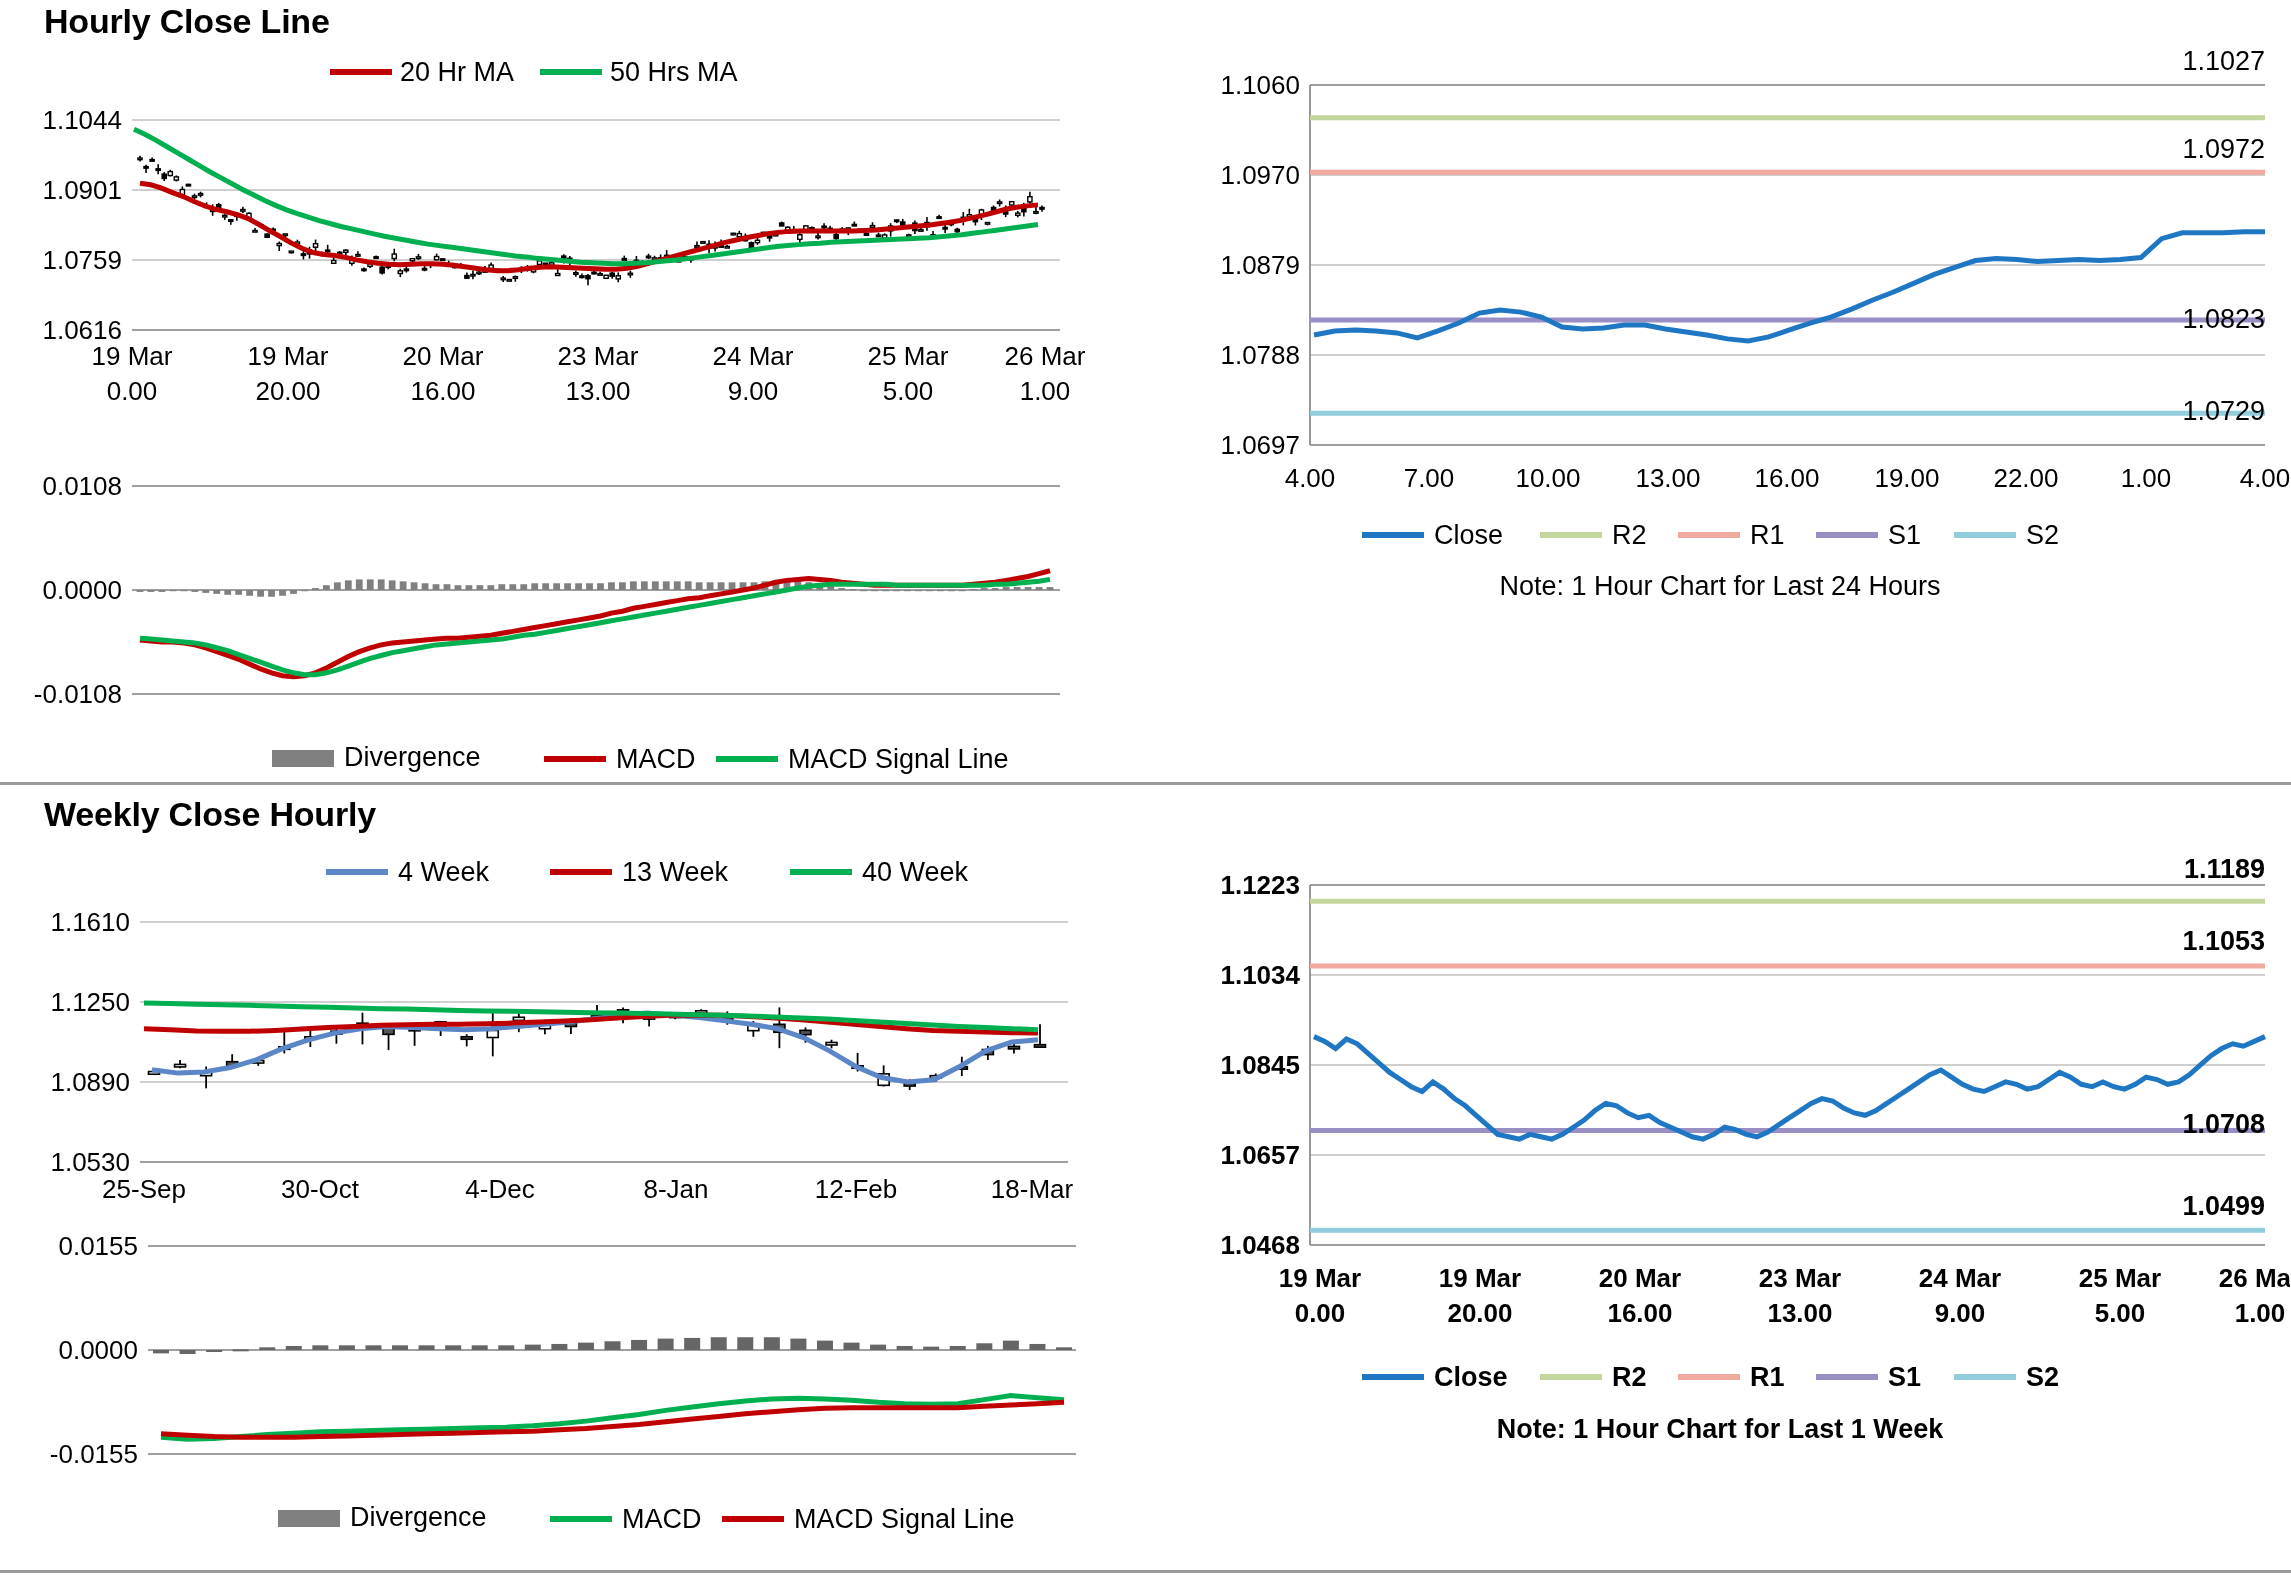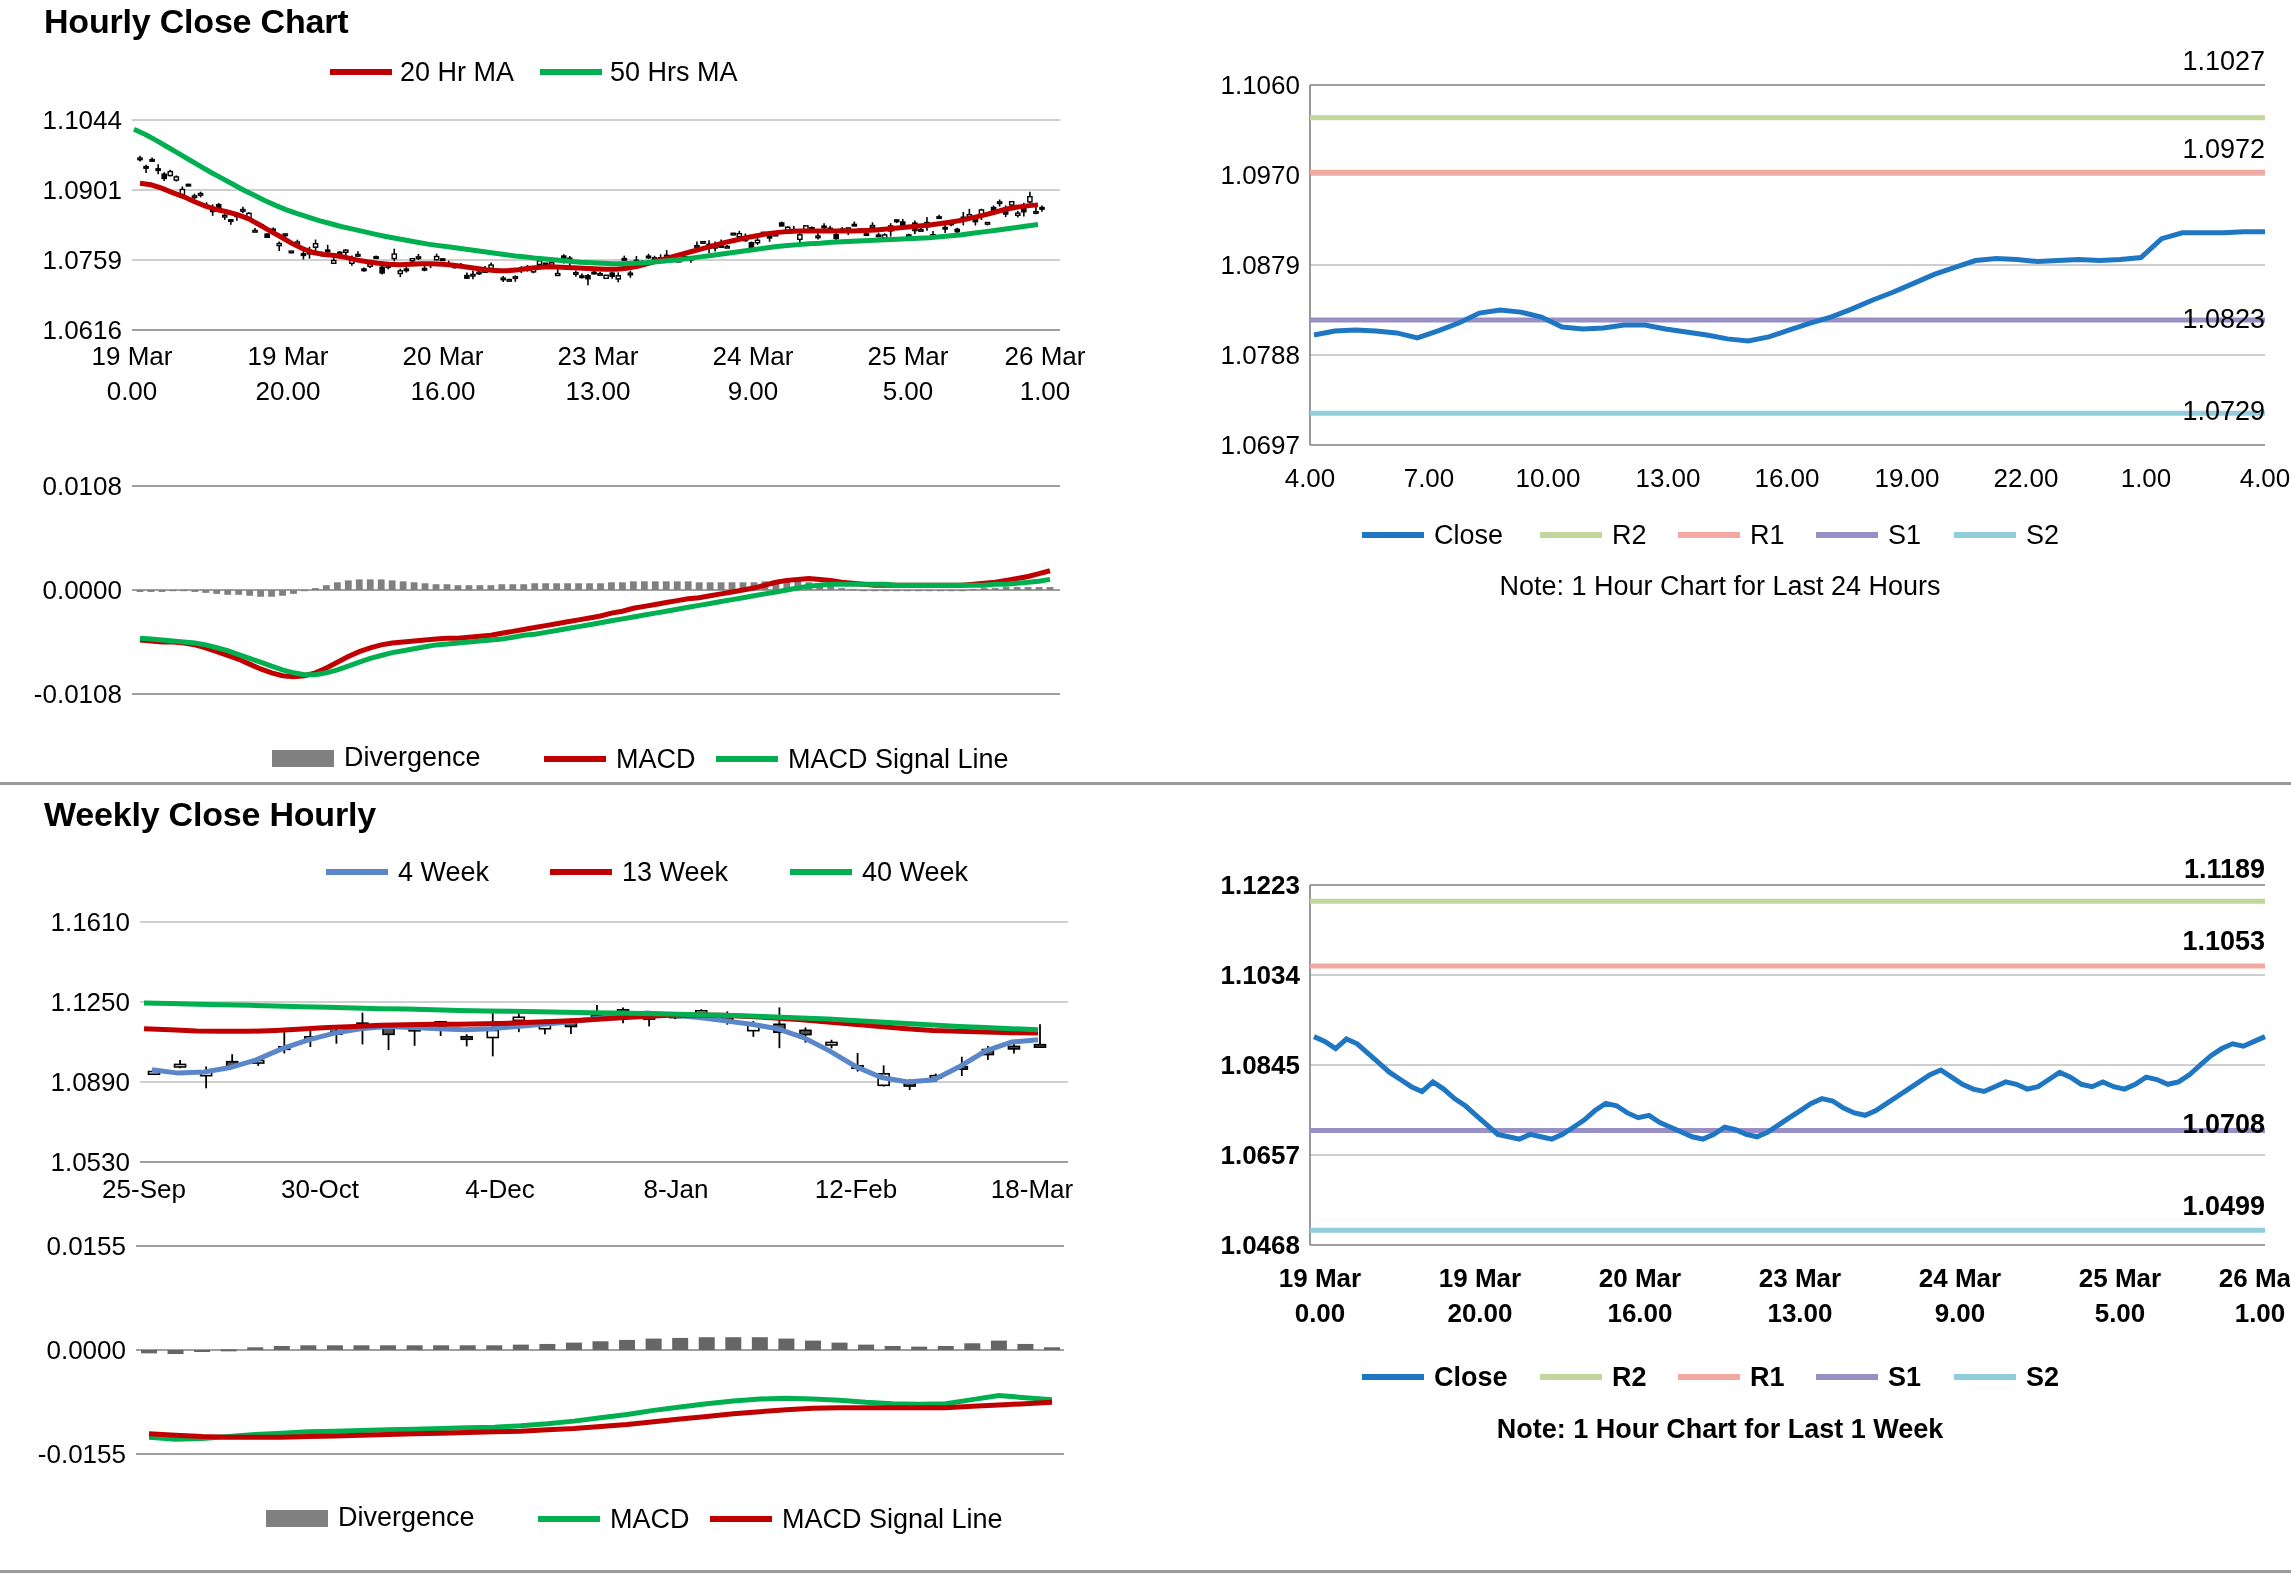--- a/index.html
+++ b/index.html
@@ -28,21 +28,21 @@
   .axis-label { font-size: 26px; font-family: "Liberation Sans", sans-serif; fill:#000; }
   .legend-text { font-size: 27px; font-family: "Liberation Sans", sans-serif; fill:#000; }
   .note-text { font-size: 27px; font-family: "Liberation Sans", sans-serif; fill:#000; }
   .lvl-text { font-size: 27px; font-family: "Liberation Sans", sans-serif; fill:#000; }
   .gridline { stroke:#bfbfbf; stroke-width:1.4; }
   .axisline { stroke:#7f7f7f; stroke-width:1.6; }
 </style>
 </head>
 <body>
 
-<div class="panel section-title" style="left:44px; top:2px;">Hourly Close Chart</div>
+<div class="panel section-title" style="left:44px; top:2px;">Hourly Close Line</div>
 
 <div class="panel" style="left:0px; top:50px;">
 <svg width="1090" height="410" viewBox="0 0 1090 410">
 
   <g>
     <line x1="330" y1="22" x2="392" y2="22" stroke="#c00000" stroke-width="6"></line>
     <text class="legend-text" x="400" y="31">20 Hr MA</text>
     <line x1="540" y1="22" x2="602" y2="22" stroke="#00b050" stroke-width="6"></line>
     <text class="legend-text" x="610" y="31">50 Hrs MA</text>
   </g>
@@ -673,21 +673,21 @@
     <text class="axis-label" x="136" y="348" text-anchor="middle">25-Sep</text>
     <text class="axis-label" x="312" y="348" text-anchor="middle">30-Oct</text>
     <text class="axis-label" x="492" y="348" text-anchor="middle">4-Dec</text>
     <text class="axis-label" x="668" y="348" text-anchor="middle">8-Jan</text>
     <text class="axis-label" x="848" y="348" text-anchor="middle">12-Feb</text>
     <text class="axis-label" x="1024" y="348" text-anchor="middle">18-Mar</text>
   </g>
 </svg>
 </div>
 
-<div class="panel" style="left:4px; top:1220px;">
+<div class="panel" style="left:16px; top:1220px;">
 <svg width="1090" height="340" viewBox="0 0 1090 340">
   <g>
     <line class="axisline" x1="132" y1="26" x2="1060" y2="26"></line>
     <line class="axisline" x1="132" y1="130" x2="1060" y2="130"></line>
     <line class="axisline" x1="132" y1="234" x2="1060" y2="234"></line>
   </g>
   <g>
     <text class="axis-label" x="122" y="35" text-anchor="end">0.0155</text>
     <text class="axis-label" x="122" y="139" text-anchor="end">0.0000</text>
     <text class="axis-label" x="122" y="243" text-anchor="end">-0.0155</text>

